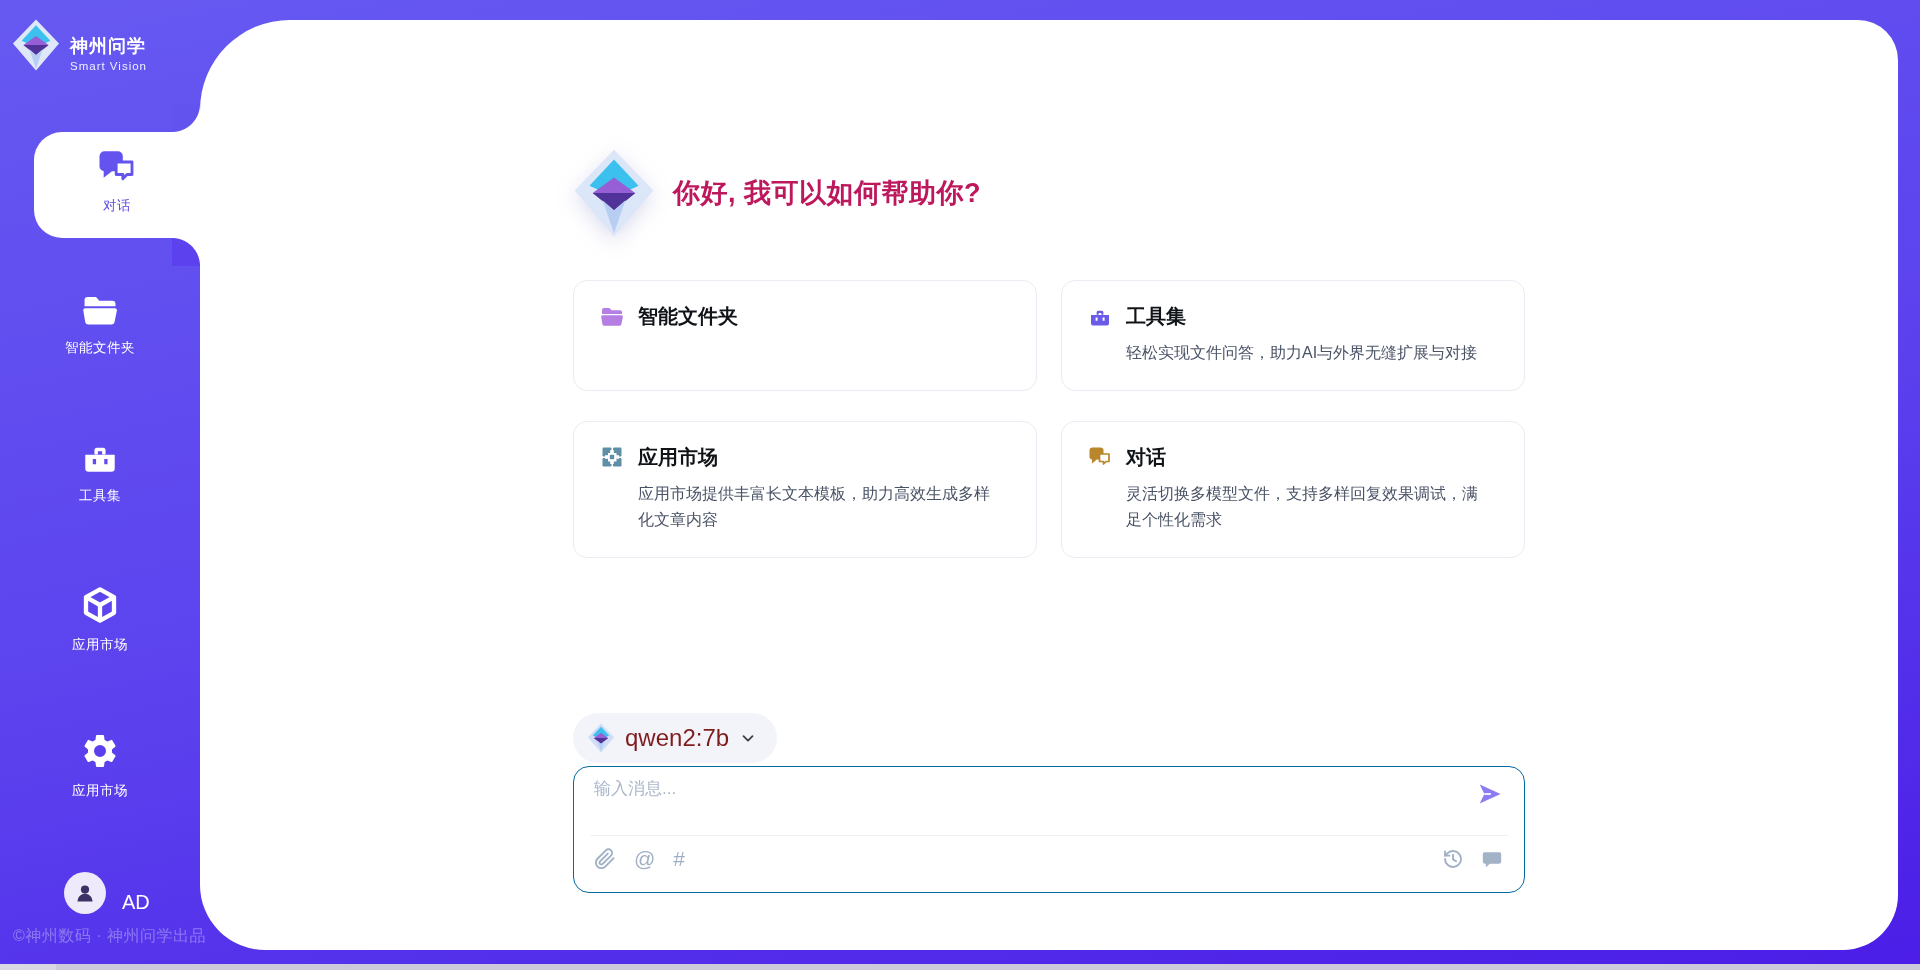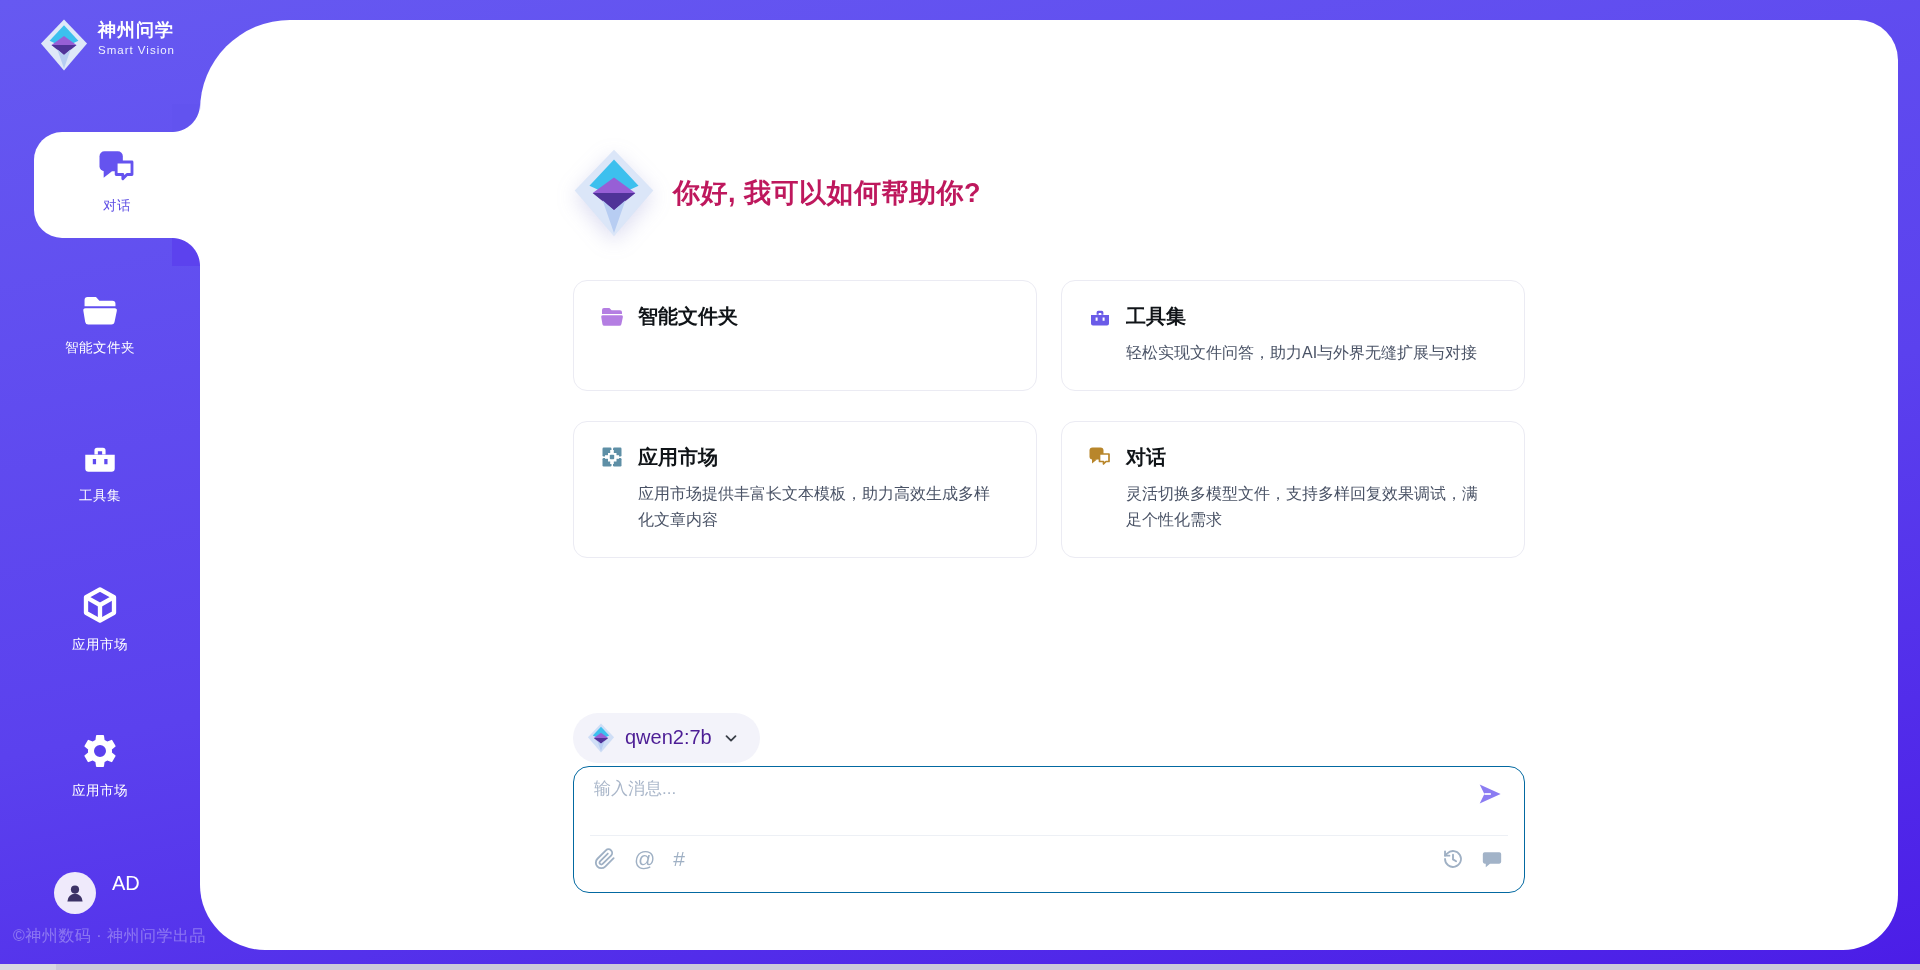--- a/index.html
+++ b/index.html
@@ -5,40 +5,40 @@
   * { margin:0; padding:0; box-sizing:border-box; }
   html,body { width:1920px; height:970px; overflow:hidden; }
   body {
     font-family: "Liberation Sans", "DejaVu Sans", sans-serif;
     background: linear-gradient(168deg, #6659f1 0%, #5b41ee 55%, #4b1de7 100%);
     position:relative;
   }
 
   
   .sidebar { position:absolute; left:0; top:0; width:200px; height:970px; }
-  .logo-row { position:absolute; left:40px; top:18px; display:flex; align-items:flex-start; gap:10px; }
+  .logo-row { position:absolute; left:12px; top:18px; display:flex; align-items:flex-end; gap:10px; }
   .logo-row .diamond { width:48px; height:54px; }
   .logo-title { color:#fff; font-size:18px; font-weight:700; letter-spacing:1px; }
   .logo-sub { color:#eef0ff; font-size:11.5px; letter-spacing:1px; margin-top:2px; }
 
   .tab-active { position:absolute; left:34px; right:0; top:132px; height:106px;
     background:#fff; border-radius:28px 0 0 28px; text-align:center; cursor:pointer; }
   .tab-curve-top { position:absolute; right:0; top:-28px; width:28px; height:28px;
     background: radial-gradient(circle at 0 0, #6253ef 27.5px, #fff 28.5px); }
   .tab-curve-bottom { position:absolute; right:0; bottom:-28px; width:28px; height:28px;
     background: radial-gradient(circle at 0 100%, #5c42ee 27.5px, #fff 28.5px); }
   .tab-active .nav-icon { margin-top:16px; }
   .tab-active .nav-label { color:#5c4ce4; }
 
   .nav-item { position:absolute; left:0; width:200px; text-align:center; cursor:pointer; }
   .nav-item .nav-icon, .tab-active .nav-icon { display:inline-block; }
   .nav-label { display:block; font-size:13.5px; color:#fff; margin-top:7px; letter-spacing:0.5px; }
   .nav-2 { top:294px; } .nav-3 { top:440px; } .nav-4 { top:585px; } .nav-5 { top:731px; }
 
-  .user-row { position:absolute; left:54px; top:872px; display:flex; align-items:flex-start; gap:16px; cursor:pointer; }
+  .user-row { position:absolute; left:64px; top:872px; display:flex; align-items:flex-end; gap:16px; cursor:pointer; }
   .avatar { width:42px; height:42px; border-radius:50%; background:#efeafb; display:flex; align-items:center; justify-content:center; }
   .user-name { color:#fff; font-size:20px; }
   .sidebar-footer { position:absolute; left:13px; top:926px; color:rgba(255,255,255,0.32); font-size:16px; letter-spacing:0.5px; white-space:nowrap; }
 
   
   .panel { position:absolute; left:200px; top:20px; right:22px; bottom:20px;
     background:#fff; border-radius:90px 40px 55px 65px; overflow:hidden; }
   .content { width:952px; margin:0 auto; padding-top:128px; }
 
   .hero { display:flex; align-items:center; gap:18px; }
@@ -48,21 +48,21 @@
   .cards { margin-top:42px; display:grid; grid-template-columns:1fr 1fr; column-gap:24px; row-gap:30px; }
   .card { background:#fff; border:1px solid #ebebf3; border-radius:14px; padding:22px 26px 24px; cursor:pointer; }
   .card-head { display:flex; align-items:center; gap:14px; }
   .card-title { font-size:20px; font-weight:700; color:#101418; }
   .card-desc { margin:10px 0 0 38px; font-size:16px; line-height:1.62; color:#4a5366; max-width:352px; }
   .ci { width:24px; height:24px; flex:0 0 24px; }
 
   .model-pill { margin-top:155px; display:inline-flex; align-items:center; gap:10px;
     height:50px; padding:0 20px 0 14px; border-radius:25px; background:#f3f3fa; cursor:pointer; }
   .model-pill .diamond { width:28px; height:30px; }
-  .model-name { font-size:20px; color:#4c1d95; }
+  .model-name { font-size:24px; color:#7f1d1d; }
 
   .composer { margin-top:3px; border:1px solid #0369a1; border-radius:16px; padding:6px 20px 10px; }
   .composer-top { display:flex; align-items:flex-start; }
   .composer textarea { flex:1; height:58px; border:none; outline:none; resize:none; background:transparent;
     font-family:inherit; font-size:17px; color:#333; padding-top:4px; }
   .composer textarea::placeholder { color:#a9b6c9; }
   .send-btn { margin-top:8px; cursor:pointer; }
   .composer-divider { border-top:1px solid #edf0f5; margin:4px -4px 0; }
   .composer-bottom { display:flex; align-items:center; justify-content:space-between; height:46px; }
   .icon-group { display:flex; align-items:center; gap:18px; }

